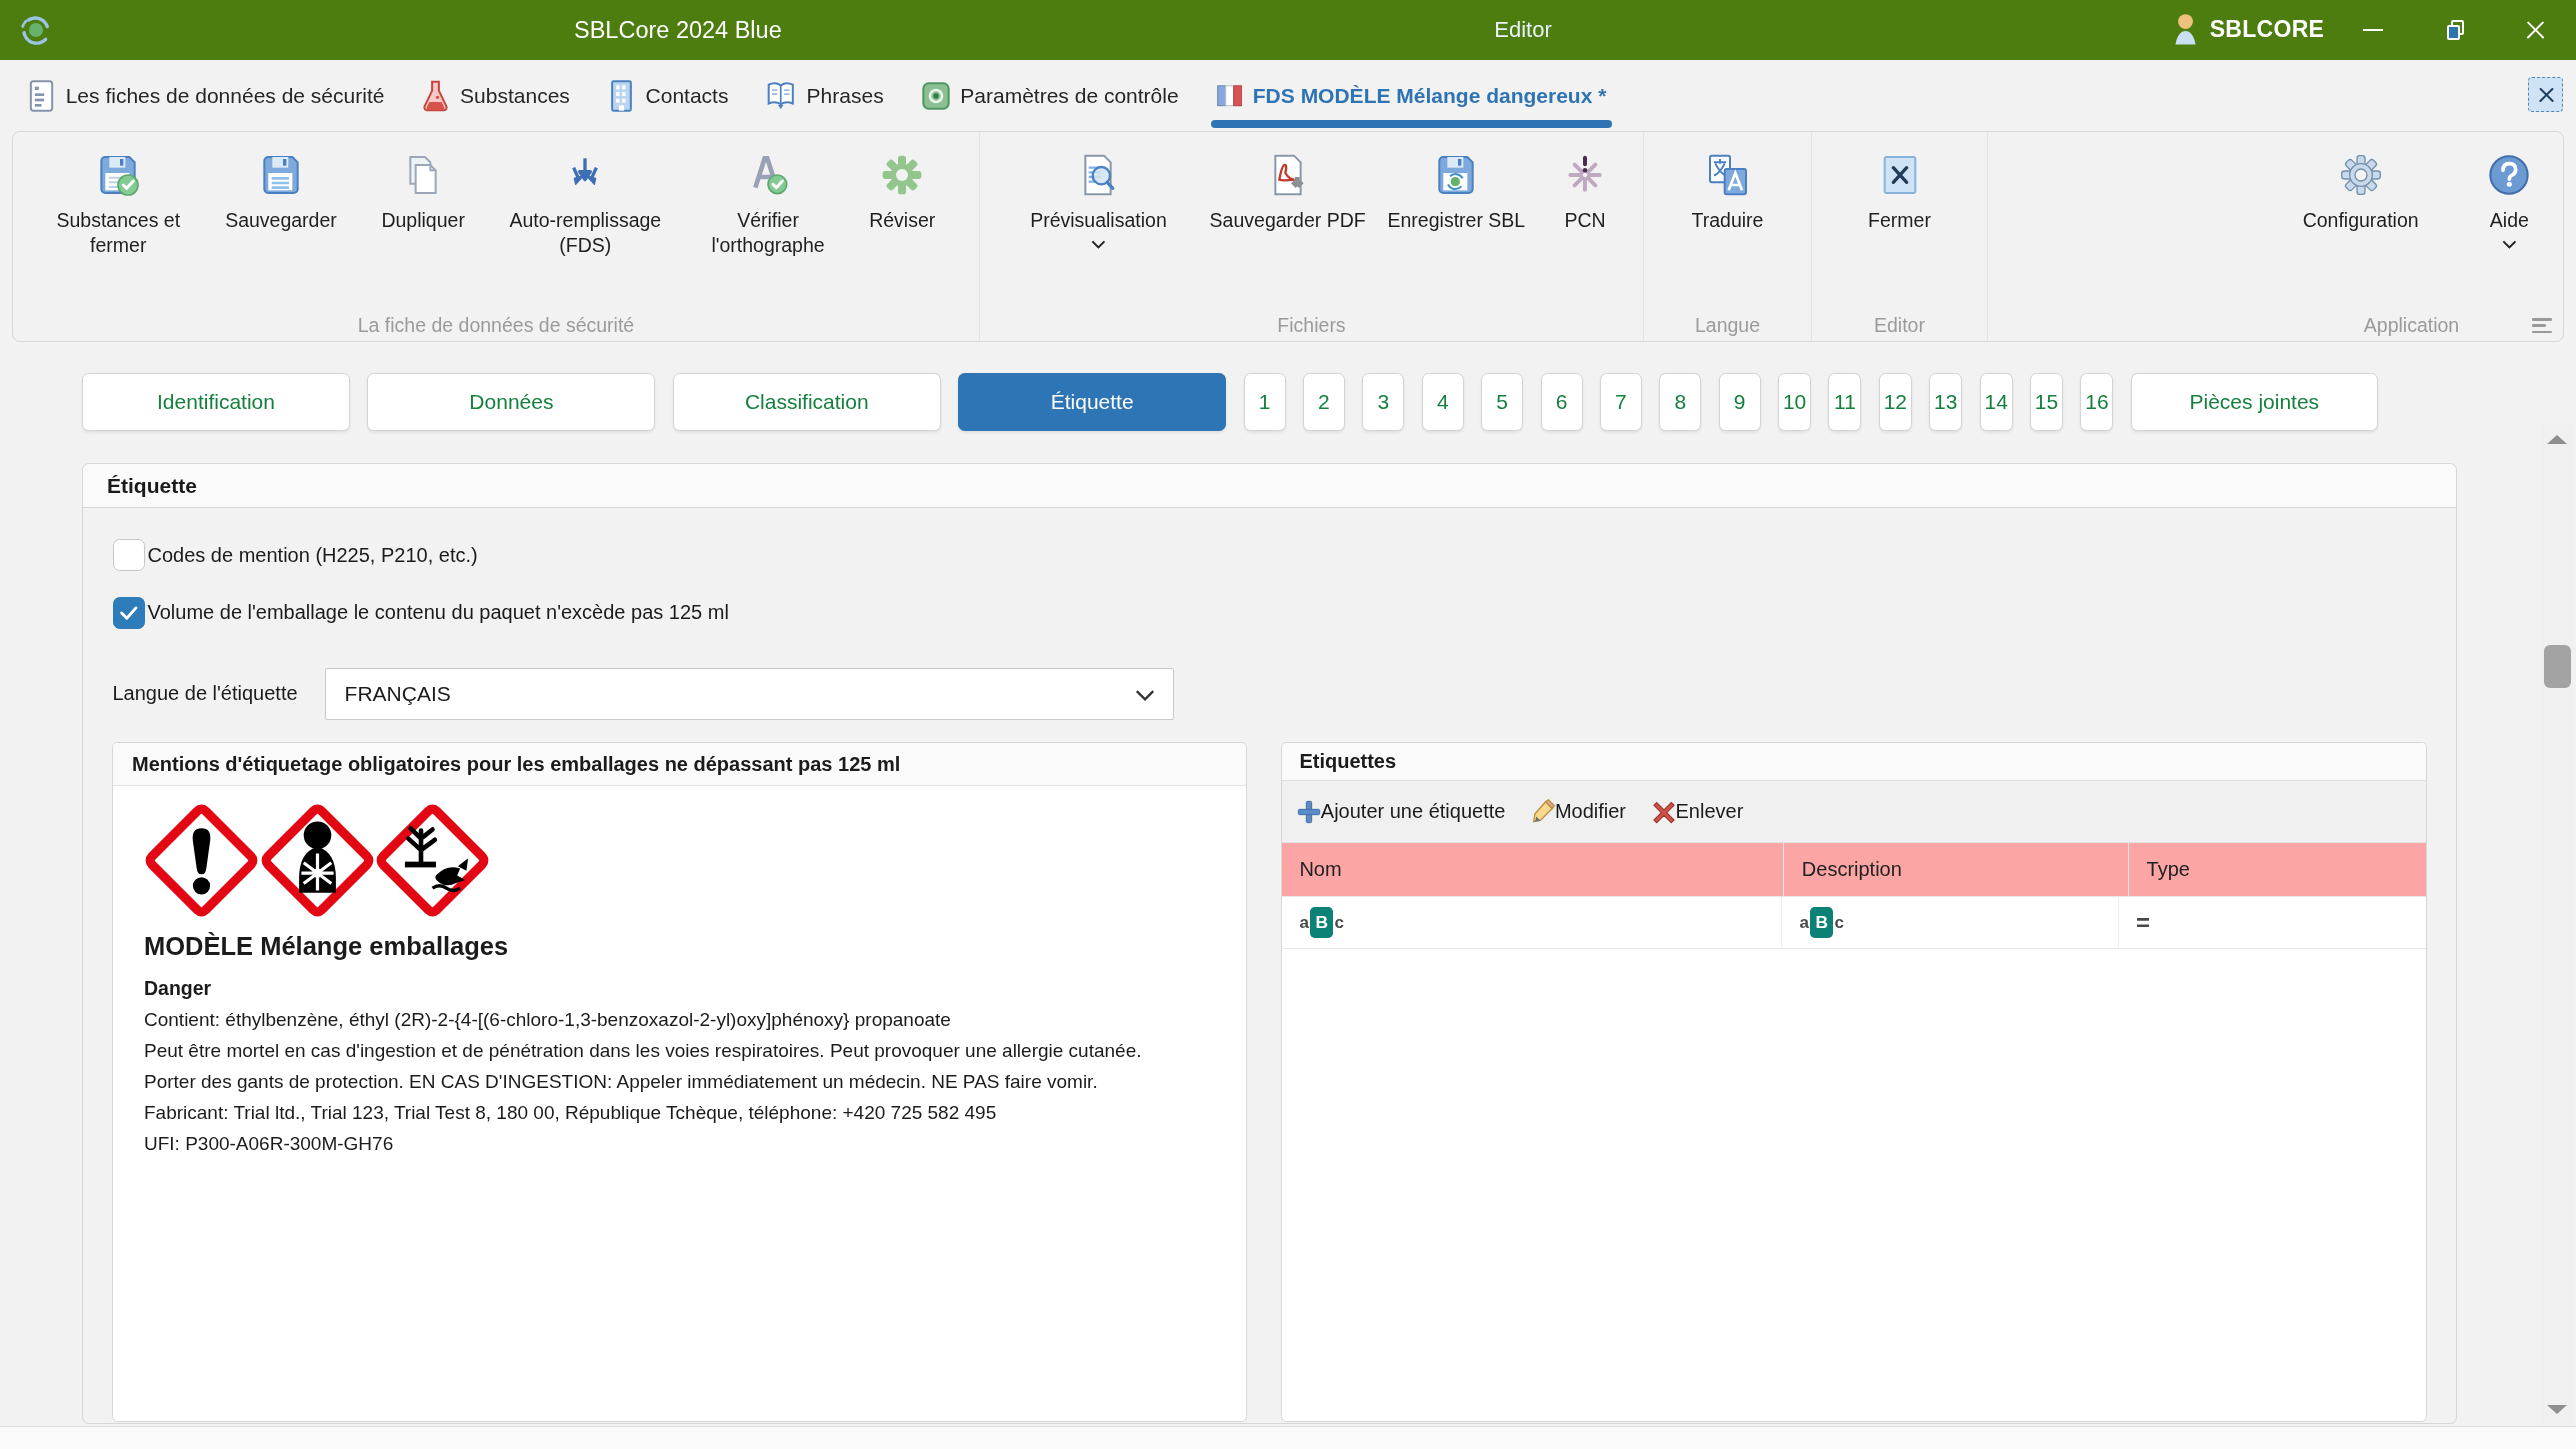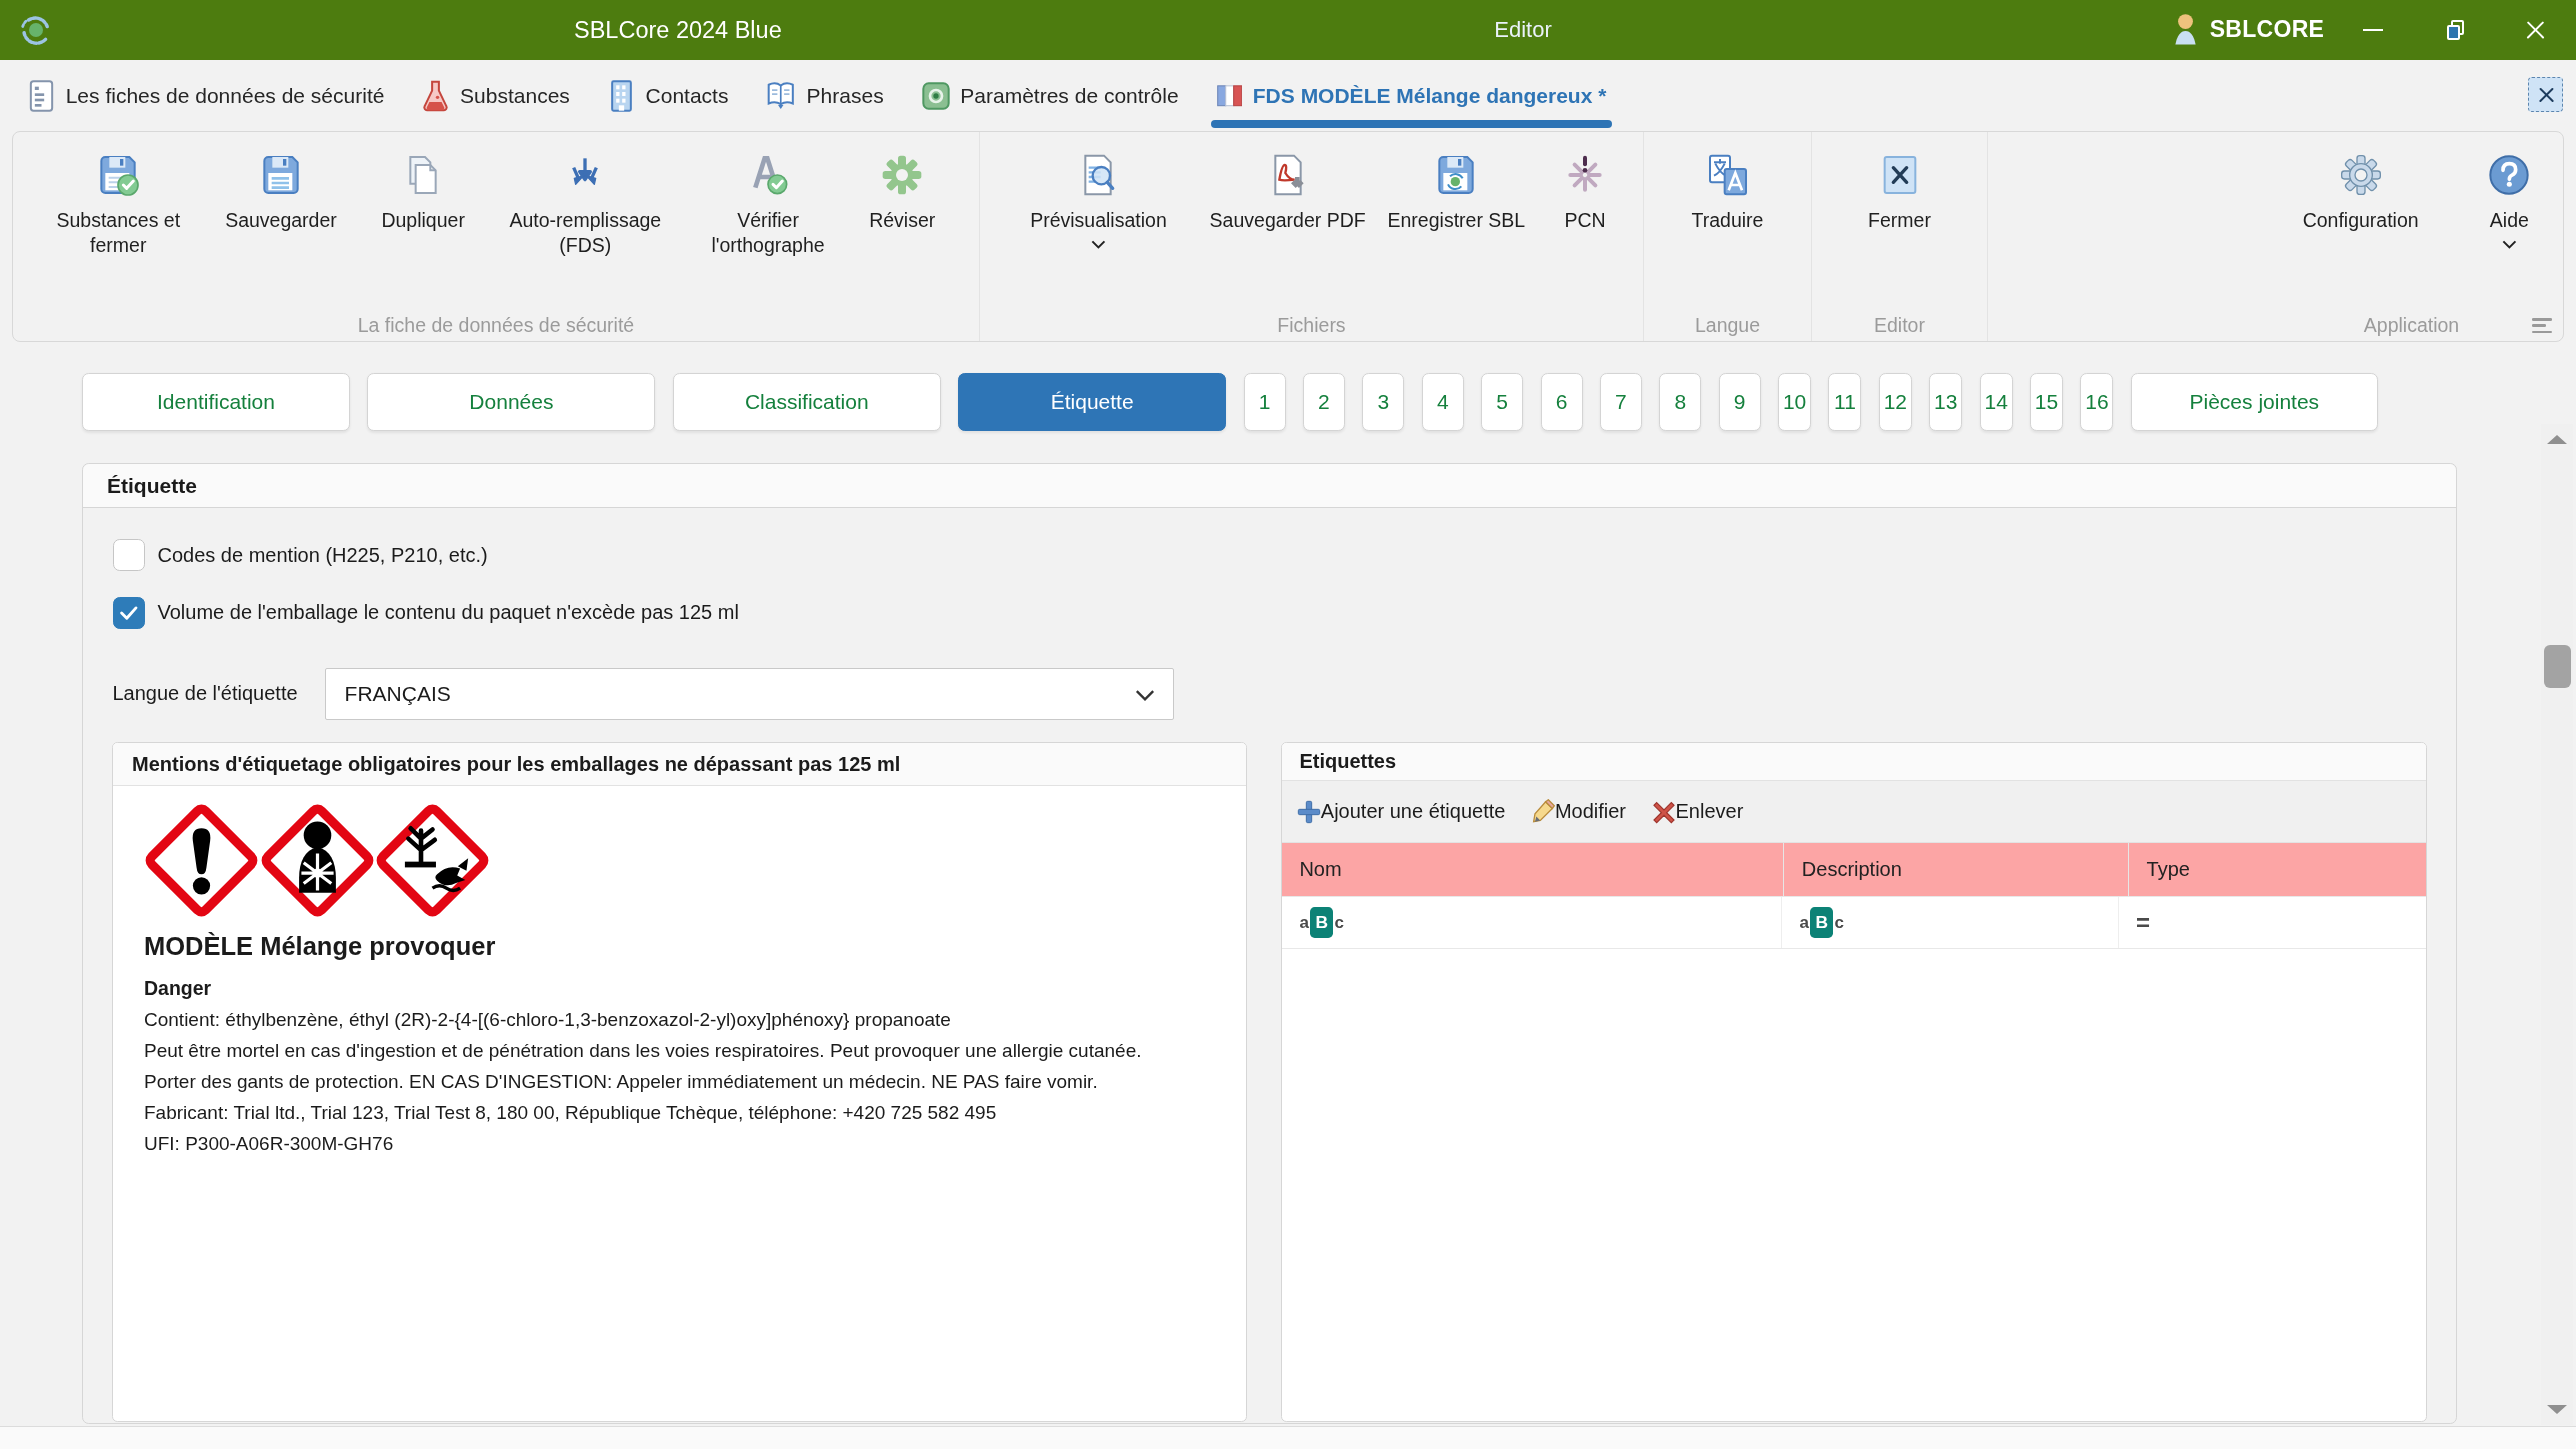--- a/index.html
+++ b/index.html
@@ -52,21 +52,21 @@
   
   .sectabs { position:absolute; left:82px; top:373px; height:59px; display:flex; gap:17.4px; }
   .stab { height:58px; background:#fff; border:1.3px solid #d4d4d4; border-radius:6.7px; box-shadow:0 1.3px 2.7px rgba(0,0,0,.07); display:flex; align-items:center; justify-content:center; font-size:21px; color:#15803d; }
   .stab.active { background:#2e75b6; border-color:#2e75b6; color:#fff; }
   .st-w400{width:268px} .st-w430{width:288px} .st-num{width:42px} .st-num2{width:33px} .st-att{width:247px}
 
   
   .groupbox { position:absolute; left:82px; top:463px; width:2375px; height:961px; border:1.3px solid #d6d6d6; border-radius:6.7px; background:#f2f2f2; }
   .groupbox > .gb-header { height:44px; background:#fafafa; border-bottom:1.3px solid #d6d6d6; border-radius:6.7px 6.7px 0 0; font-weight:bold; font-size:21px; line-height:43px; padding-left:24px; }
 
-  .cbrow { display:flex; align-items:center; gap:13px; margin-left:29.5px; font-size:20px; }
+  .cbrow { display:flex; align-items:center; gap:3px; margin-left:29.5px; font-size:20px; }
   .cbrow.first { margin-top:31px; } .cbrow.second { margin-top:25.5px; }
   .checkbox { width:32px; height:32px; border:1.3px solid #c6c6c6; border-radius:6.7px; background:#fff; flex:none; display:flex; align-items:center; justify-content:center; }
   .checkbox.checked { background:#2e7cb9; border-color:#2e7cb9; }
 
   .langrow { display:flex; align-items:center; margin:39px 0 0 29.5px; font-size:20px; }
   .langselect { margin-left:27px; width:849px; height:52px; background:#fff; border:1.3px solid #c9c9c9; border-radius:2px; display:flex; align-items:center; padding:0 19px; font-size:21px; position:relative; }
   .langselect .selchev { position:absolute; right:17.4px; top:20px; }
 
   
   .panel { position:absolute; background:#fff; border:1.3px solid #d6d6d6; border-radius:5.4px; overflow:hidden; }
@@ -458,21 +458,21 @@
           <rect x="17" y="17" width="66" height="66" rx="5" transform="rotate(45 50 50)" fill="#fff" stroke="#e30613" stroke-width="8"></rect>
           <rect x="26" y="51" width="27" height="5" fill="#000"></rect>
           <g stroke="#000" stroke-width="4" stroke-linecap="round">
             <path d="M40 24 V51 M40 31 L31 22 M40 31 L50 23 M40 41 L29 31 M40 41 L52 32"></path>
           </g>
           <path d="M54 62 q9 -9 20 -5 l-2.5 6 l7 4 l-8 2.5 q-9 5 -16.5 -2 q-3 -3 0 -5.5 z" fill="#000"></path>
           <path d="M72 55 l9 -7 l-1.5 11 z" fill="#000"></path>
           <path d="M50 74 q6 -4 12 0 q6 4 12 0" stroke="#000" stroke-width="3" fill="none"></path>
         </svg>
       </div>
-      <div class="product-name">MODÈLE Mélange provoquer</div>
+      <div class="product-name">MODÈLE Mélange emballages</div>
       <div class="signal-word">Danger</div>
       <div class="lp-line">Contient: éthylbenzène, éthyl (2R)-2-{4-[(6-chloro-1,3-benzoxazol-2-yl)oxy]phénoxy} propanoate</div>
       <div class="lp-line">Peut être mortel en cas d'ingestion et de pénétration dans les voies respiratoires. Peut provoquer une allergie cutanée.</div>
       <div class="lp-line">Porter des gants de protection. EN CAS D'INGESTION: Appeler immédiatement un médecin. NE PAS faire vomir.</div>
       <div class="lp-line">Fabricant: Trial ltd., Trial 123, Trial Test 8, 180 00, République Tchèque, téléphone: +420 725 582 495</div>
       <div class="lp-line">UFI: P300-A06R-300M-GH76</div>
     </div>
   </div>
 
   <div class="panel right-panel">

